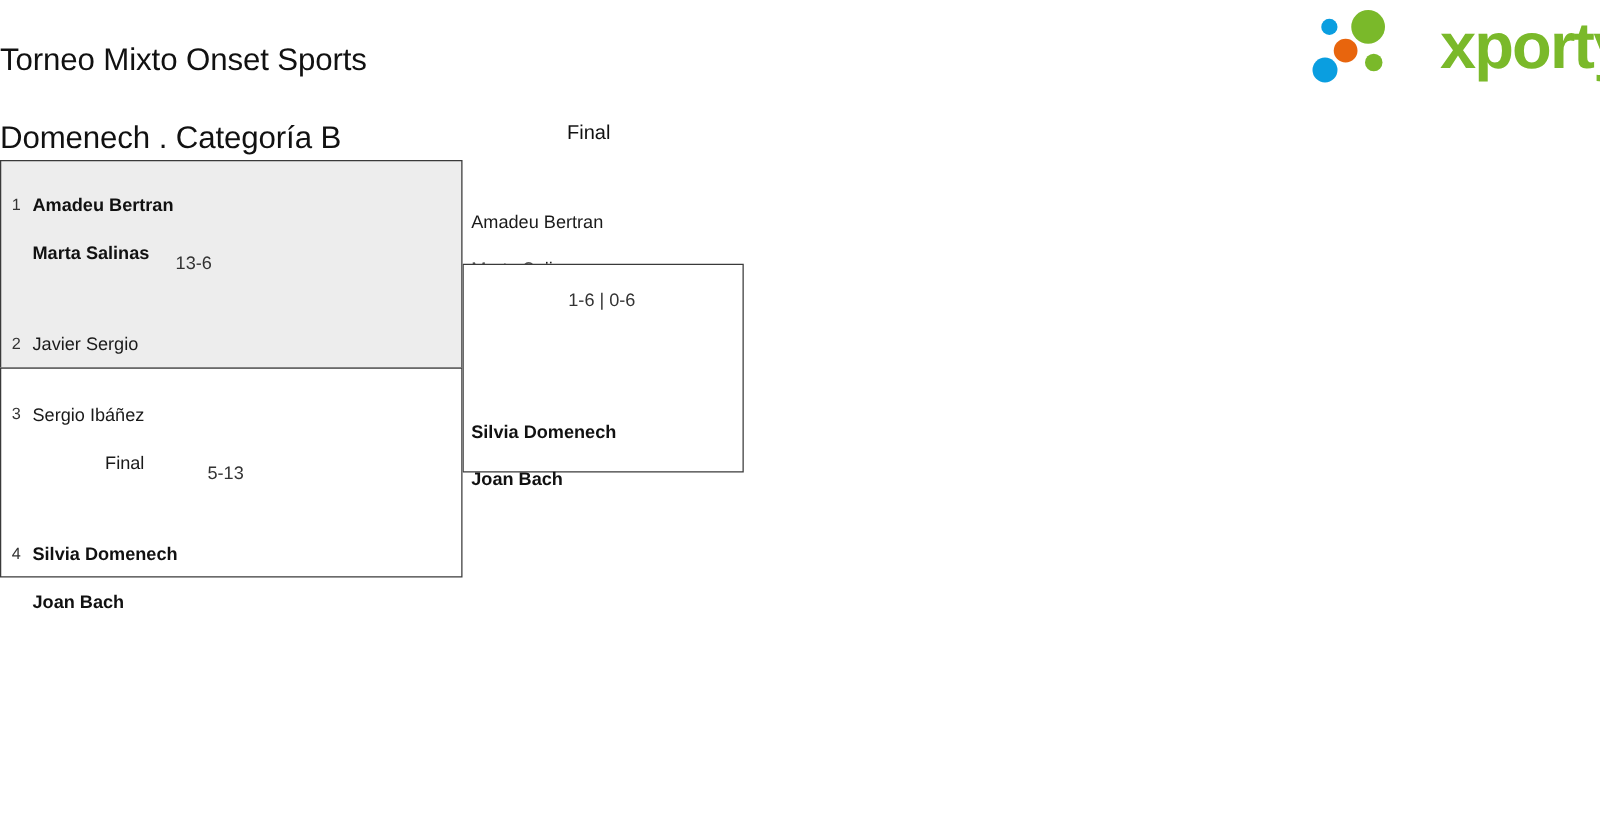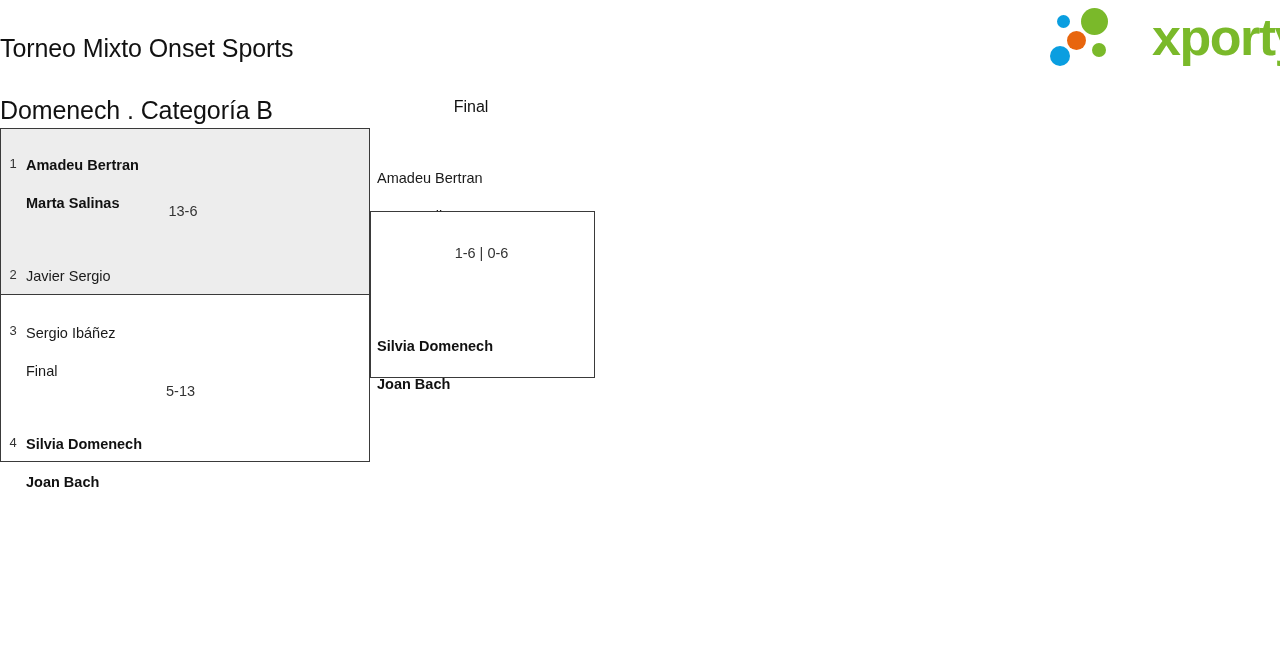--- a/index.html
+++ b/index.html
@@ -156,28 +156,28 @@
     line-height: 19px;
     color: #333333;
     text-align: center;
   }
 
   
   #seed-1      { top: 70px; }
   #team-1      { top: 51px; }
   #seed-2      { top: 181px; }
   #team-2      { top: 162px; }
-  #score-semi-1 { left: 0px; top: 116px; width: 310px; margin-left: 28px; }
+  #score-semi-1 { left: 0px; top: 116px; width: 310px; }
 
   
   #seed-3      { top: 237px; }
-  #team-3      { top: 219px; }
+  #team-3      { top: 219px; text-align: right; }
   #seed-4      { top: 349px; }
   #team-4      { top: 330px; }
-  #score-semi-2 { left: 0px; top: 296px; width: 361px; }
+  #score-semi-2 { left: 0px; top: 284px; width: 361px; }
 
   
   #team-final-top {
     position: absolute;
     left: 377px;
     top: 64px;
     font-size: 14.5px;
     line-height: 19px;
     color: #1a1a1a;
     white-space: pre-line;
@@ -187,21 +187,21 @@
     left: 377px;
     top: 232px;
     font-size: 14.5px;
     line-height: 19px;
     font-weight: 700;
     color: #111111;
     white-space: pre-line;
   }
   #score-final {
     left: 370px;
-    top: 158px;
+    top: 146px;
     width: 223px;
   }
 </style>
 </head>
 <body>
 
 <div id="header">
 
   <div id="tournament-title">
     <span id="title-line-1">Torneo Mixto Onset Sports</span>

